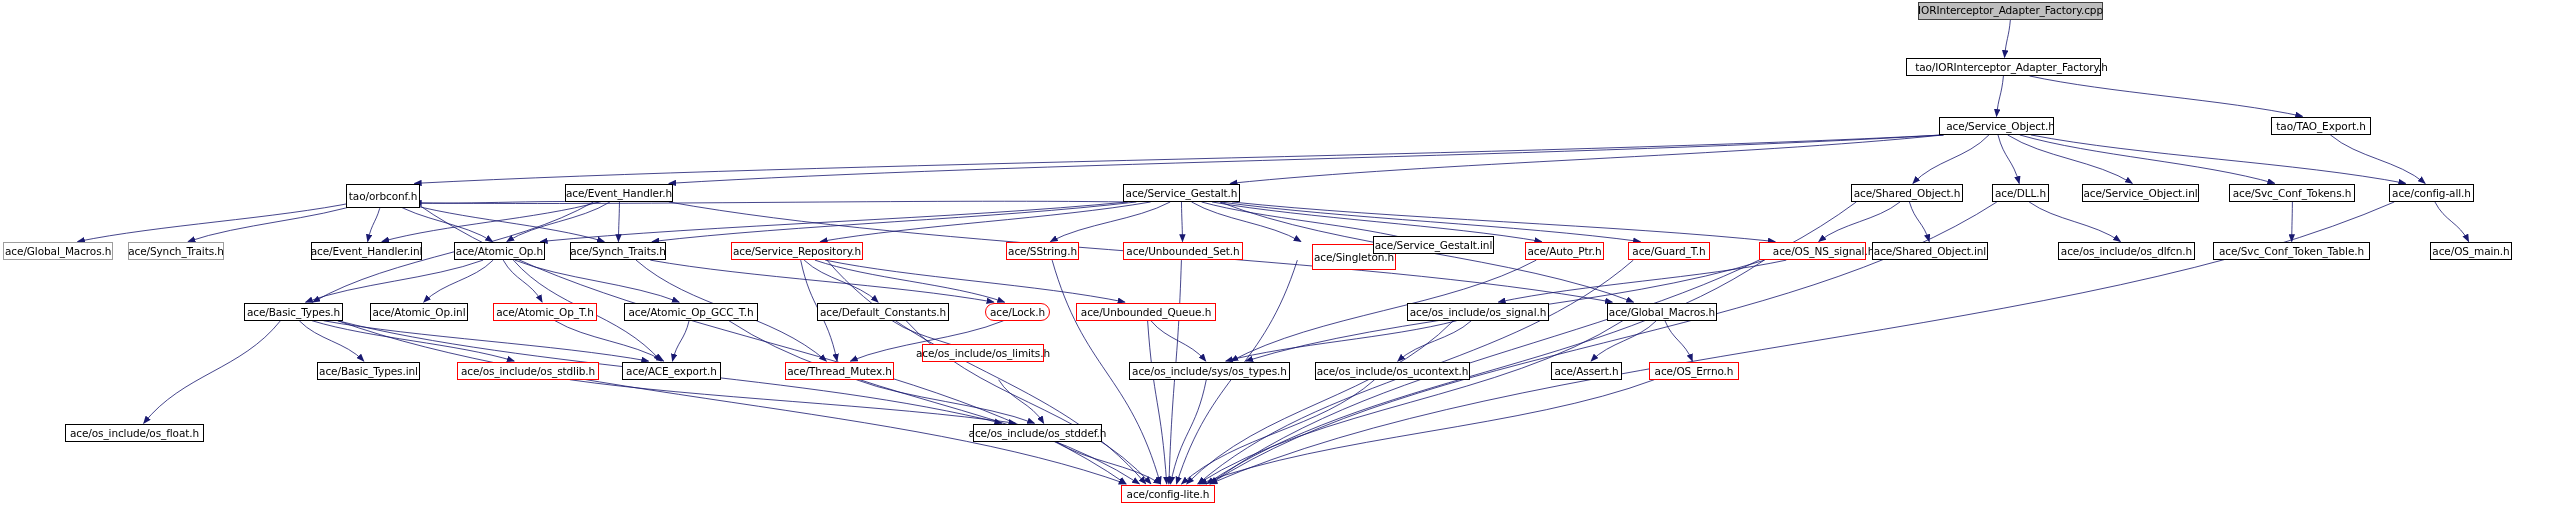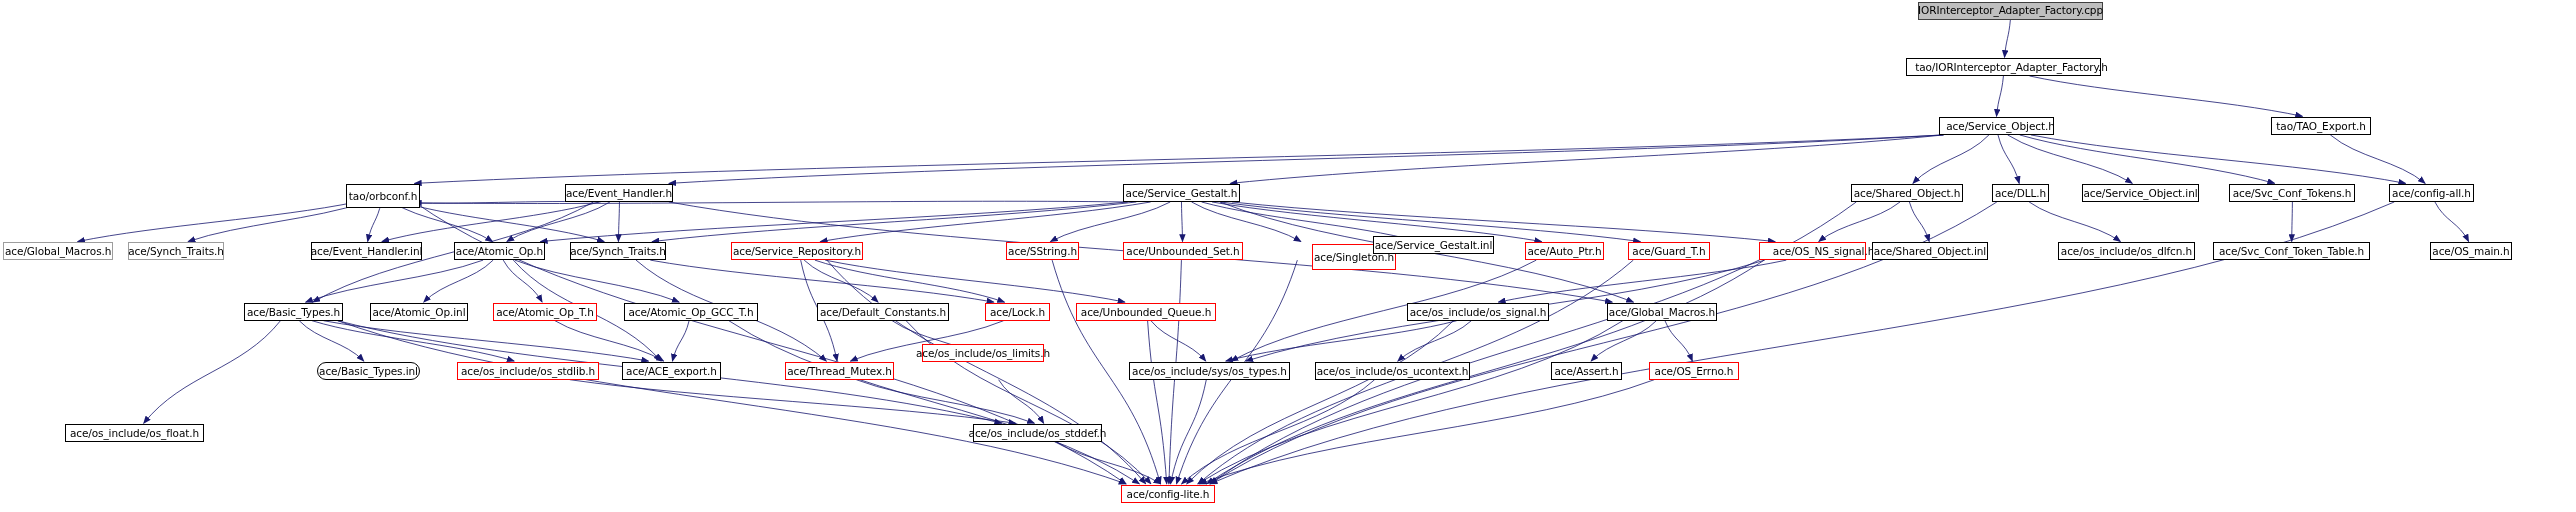--- a/index.html
+++ b/index.html
@@ -174,25 +174,25 @@
       <div class="node red" style="left: 1759px; top: 242px; width: 107px; height: 18px; padding-left: 22px;">ace/OS_NS_signal.h</div>
       <div class="node" style="left: 1872px; top: 242px; width: 116px; height: 18px;">ace/Shared_Object.inl</div>
       <div class="node" style="left: 2058px; top: 242px; width: 137px; height: 18px;">ace/os_include/os_dlfcn.h</div>
       <div class="node" style="left: 2213px; top: 242px; width: 157px; height: 18px;">ace/Svc_Conf_Token_Table.h</div>
       <div class="node" style="left: 2430px; top: 242px; width: 82px; height: 18px;">ace/OS_main.h</div>
       <div class="node" style="left: 244px; top: 303px; width: 99px; height: 18px;">ace/Basic_Types.h</div>
       <div class="node" style="left: 370px; top: 303px; width: 98px; height: 18px;">ace/Atomic_Op.inl</div>
       <div class="node red" style="left: 493px; top: 303px; width: 104px; height: 18px;">ace/Atomic_Op_T.h</div>
       <div class="node" style="left: 624px; top: 303px; width: 134px; height: 18px;">ace/Atomic_Op_GCC_T.h</div>
       <div class="node" style="left: 817px; top: 303px; width: 132px; height: 18px;">ace/Default_Constants.h</div>
-      <div class="node red" style="left: 985px; top: 303px; width: 65px; height: 18px;">ace/Lock.h</div>
+      <div class="node red" style="left: 985px; top: 303px; width: 65px; height: 18px; border-radius: 9px;">ace/Lock.h</div>
       <div class="node red" style="left: 1076px; top: 303px; width: 140px; height: 18px;">ace/Unbounded_Queue.h</div>
       <div class="node" style="left: 1407px; top: 303px; width: 142px; height: 18px;">ace/os_include/os_signal.h</div>
       <div class="node" style="left: 1607px; top: 303px; width: 110px; height: 18px;">ace/Global_Macros.h</div>
-      <div class="node" style="left: 317px; top: 362px; width: 103px; height: 18px; border-radius: 9px;">ace/Basic_Types.inl</div>
+      <div class="node" style="left: 317px; top: 362px; width: 103px; height: 18px;">ace/Basic_Types.inl</div>
       <div class="node red" style="left: 457px; top: 362px; width: 142px; height: 18px;">ace/os_include/os_stdlib.h</div>
       <div class="node" style="left: 622px; top: 362px; width: 99px; height: 18px;">ace/ACE_export.h</div>
       <div class="node red" style="left: 785px; top: 362px; width: 109px; height: 18px;">ace/Thread_Mutex.h</div>
       <div class="node red" style="left: 922px; top: 344px; width: 122px; height: 18px;">ace/os_include/os_limits.h</div>
       <div class="node" style="left: 1129px; top: 362px; width: 161px; height: 18px;">ace/os_include/sys/os_types.h</div>
       <div class="node" style="left: 1315px; top: 362px; width: 155px; height: 18px;">ace/os_include/os_ucontext.h</div>
       <div class="node" style="left: 1551px; top: 362px; width: 71px; height: 18px;">ace/Assert.h</div>
       <div class="node red" style="left: 1649px; top: 362px; width: 90px; height: 18px;">ace/OS_Errno.h</div>
       <div class="node" style="left: 65px; top: 424px; width: 139px; height: 18px;">ace/os_include/os_float.h</div>
       <div class="node" style="left: 973px; top: 424px; width: 129px; height: 18px;">ace/os_include/os_stddef.h</div>

